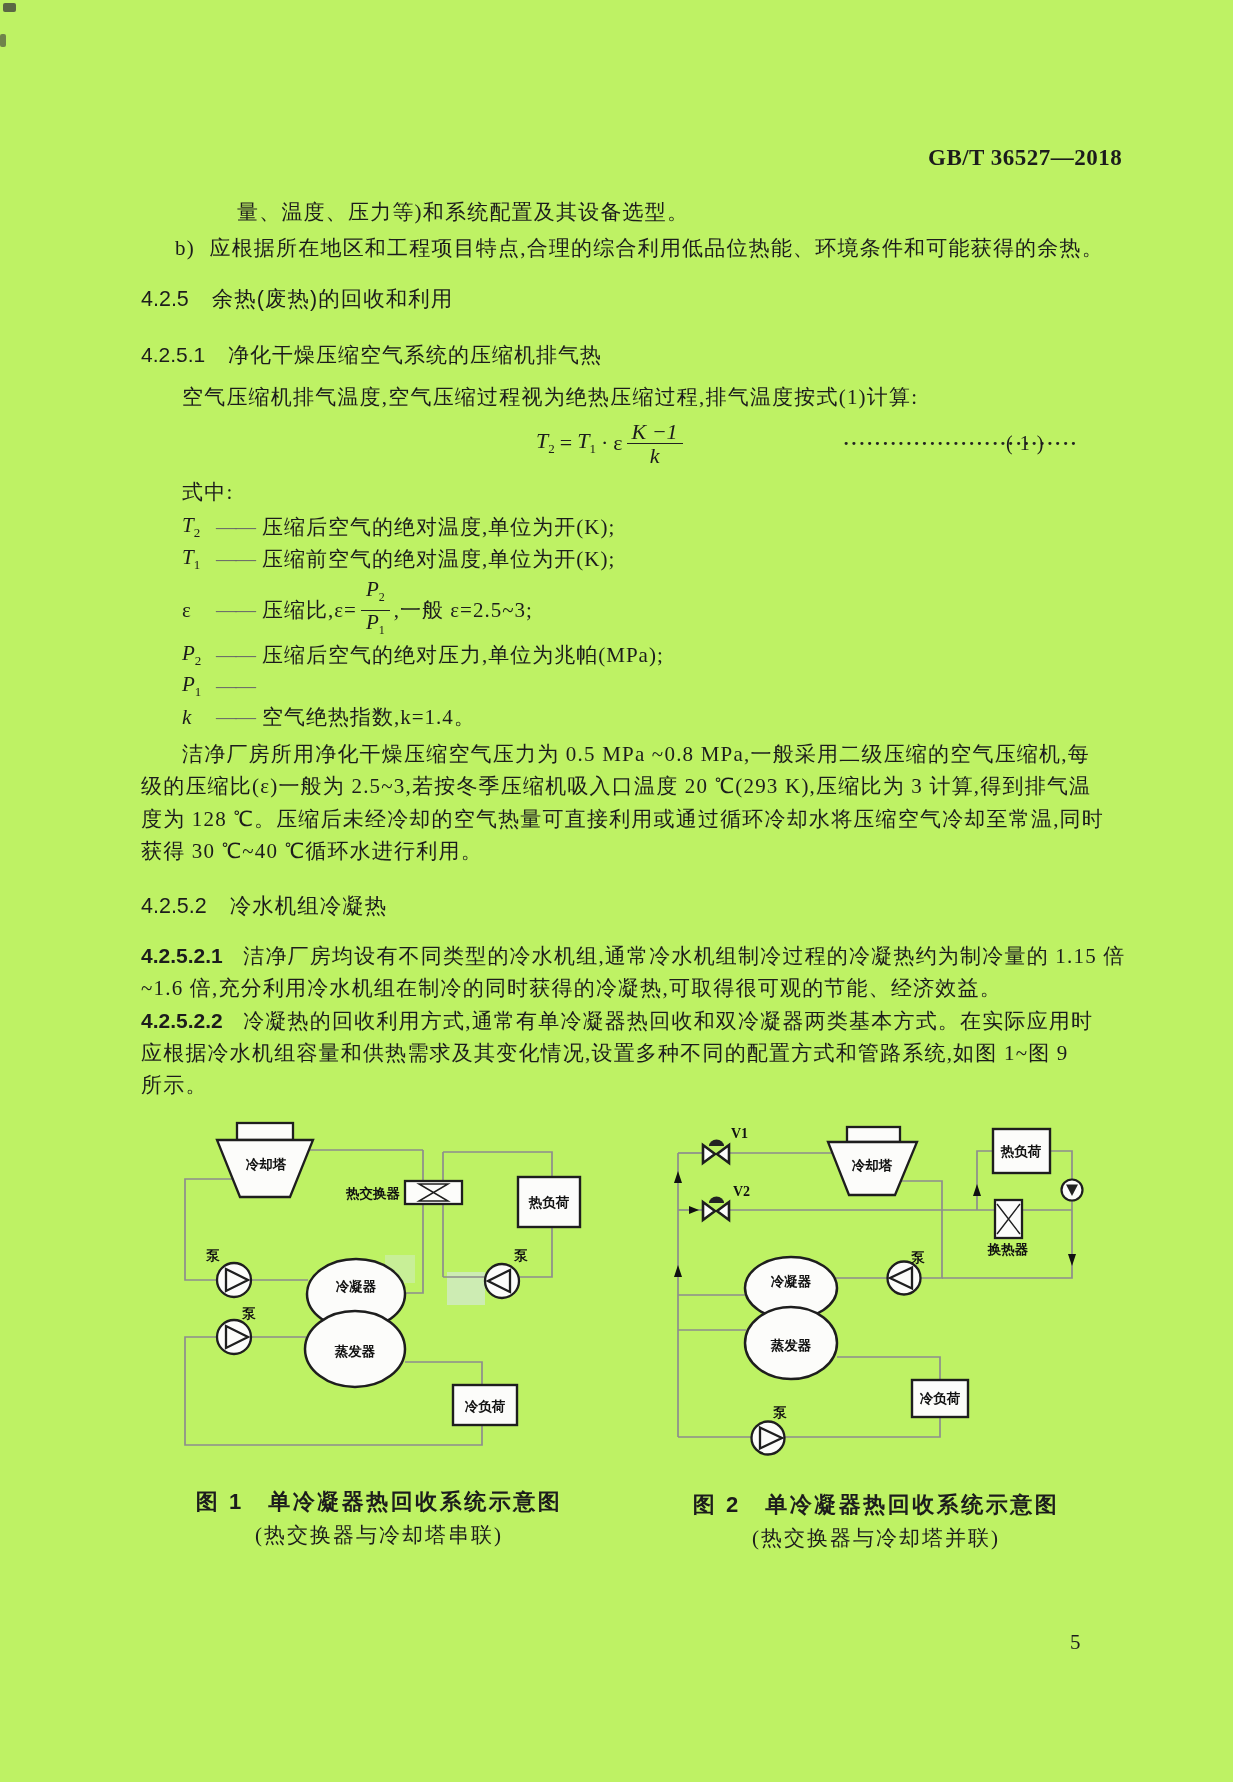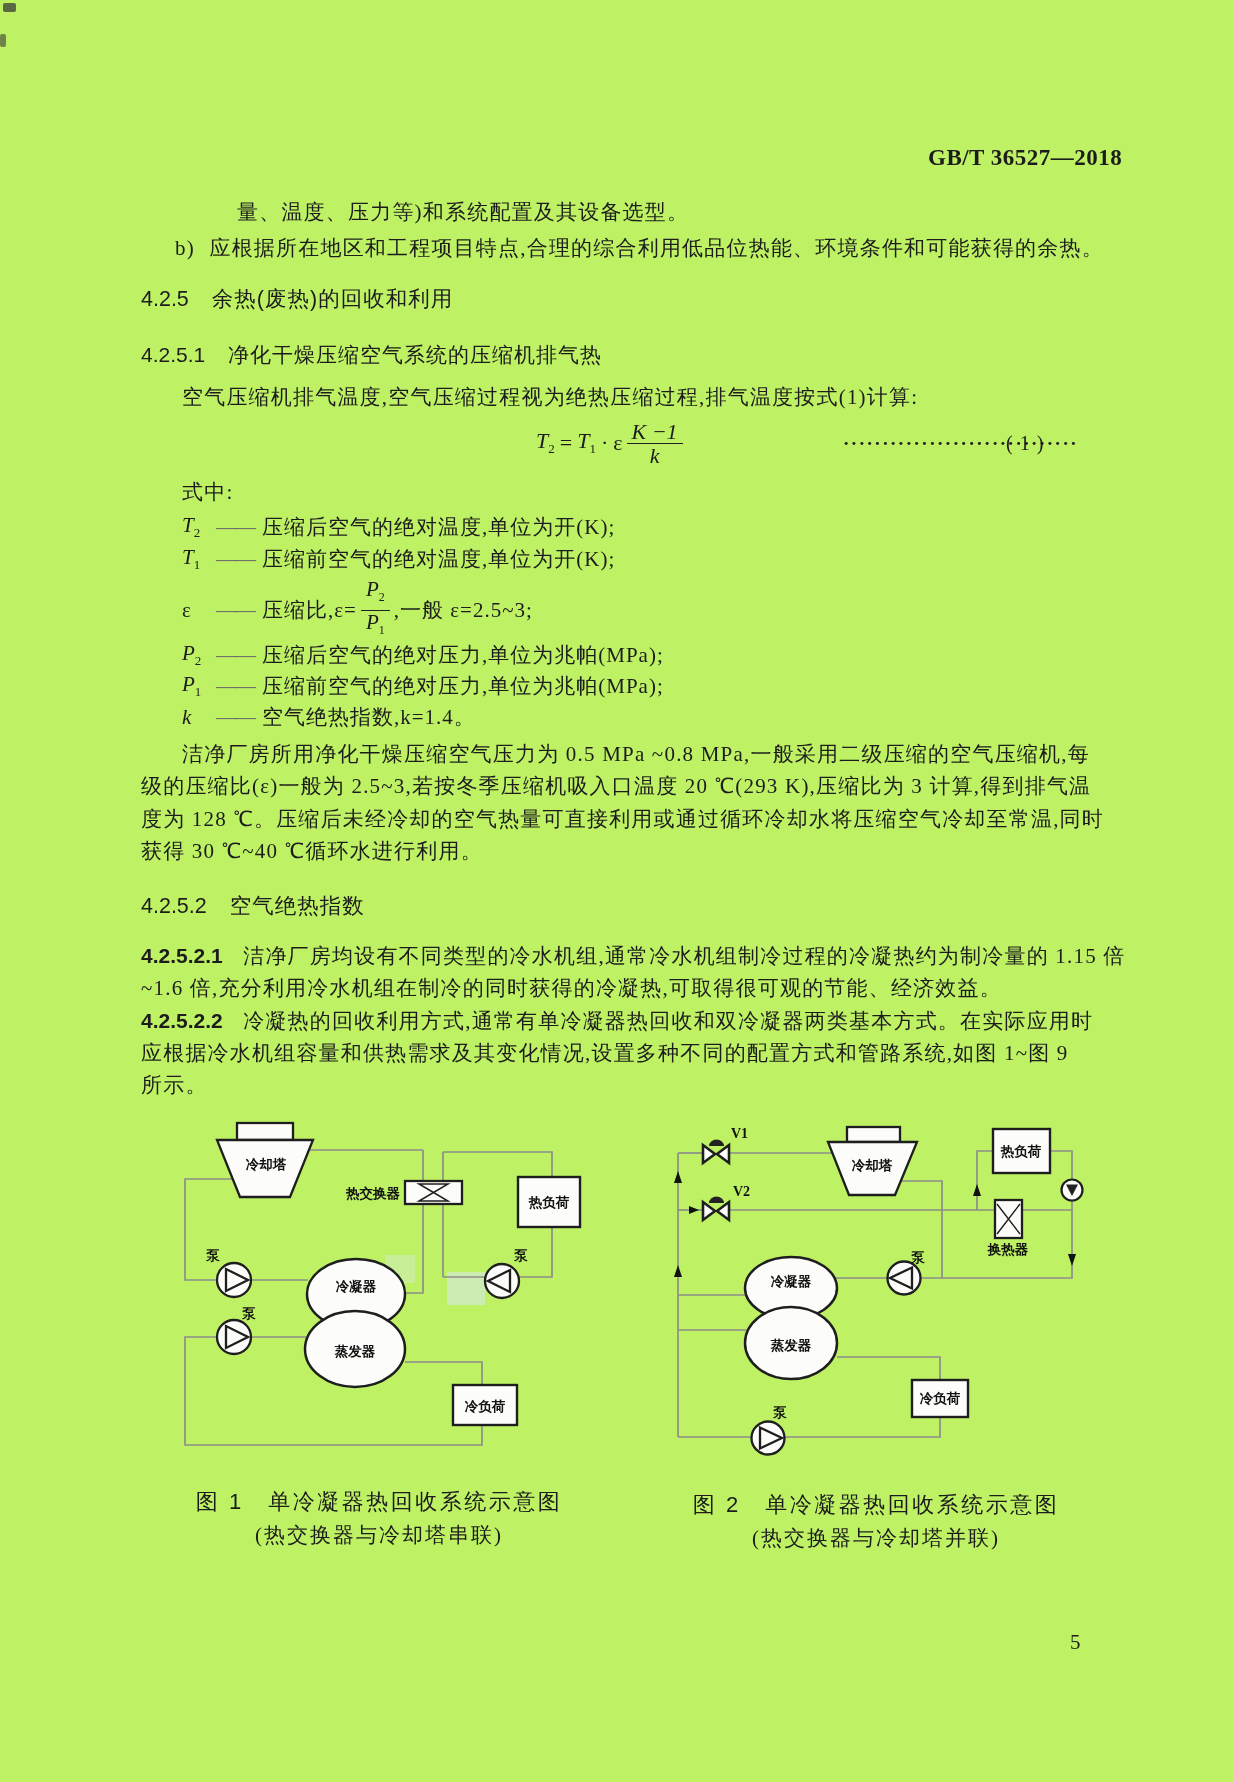--- a/index.html
+++ b/index.html
@@ -28,21 +28,21 @@
   .formula{display:flex;align-items:center;font-size:22px;white-space:nowrap;}
   .formula i{font-family:"Liberation Serif",serif;}
   .formula sub{font-size:13px;}
   .fop{margin:0 5px;}
   .leader{font-size:19px;font-weight:bold;letter-spacing:1.5px;color:#222;}
   .fnum{font-size:20px;letter-spacing:1px;}
   
   svg text{fill:#111;}
   .dlabel{font-family:"Liberation Sans",sans-serif;font-weight:bold;font-size:13.5px;}
   .vlabel{font-family:"Liberation Serif",serif;font-weight:bold;font-size:14px;}
-  .cap1{font-family:"Liberation Sans",sans-serif;font-weight:normal;font-size:22px;
+  .cap1{font-family:"Liberation Sans",sans-serif;font-weight:bold;font-size:22px;
         letter-spacing:2.5px;text-align:center;white-space:nowrap;}
   .cap2{font-family:"Liberation Serif",serif;font-weight:normal;font-size:21px;
         letter-spacing:2px;text-align:center;white-space:nowrap;}
   .speck{position:absolute;background:#3a3a3a;border-radius:2px;}
 </style>
 </head>
 <body>
 
 <div id="page">
 
@@ -106,36 +106,35 @@
     <span class="dtext">,一般 ε=2.5~3;</span>
   </div>
   <div class="defrow" style="top:641px">
     <span class="dsym"><i>P</i><sub>2</sub></span>
     <span class="ddash">——</span>
     <span class="dtext">压缩后空气的绝对压力,单位为兆帕(MPa);</span>
   </div>
   <div class="defrow" style="top:672px">
     <span class="dsym"><i>P</i><sub>1</sub></span>
     <span class="ddash">——</span>
-    <span class="dtext">压缩前空气的绝对压力,单位为兆帕(MPa);</span>
   </div>
   <div class="defrow" style="top:703px">
     <span class="dsym"><i>k</i></span>
     <span class="ddash">——</span>
     <span class="dtext">空气绝热指数,k=1.4。</span>
   </div>
 
   <div class="abs bodyline" style="left:182px;top:742px">洁净厂房所用净化干燥压缩空气压力为 0.5 MPa ~0.8 MPa,一般采用二级压缩的空气压缩机,每</div>
   <div class="abs bodyline" style="left:141px;top:774px">级的压缩比(ε)一般为 2.5~3,若按冬季压缩机吸入口温度 20 ℃(293 K),压缩比为 3 计算,得到排气温</div>
   <div class="abs bodyline" style="left:141px;top:807px">度为 128 ℃。压缩后未经冷却的空气热量可直接利用或通过循环冷却水将压缩空气冷却至常温,同时</div>
   <div class="abs bodyline" style="left:141px;top:839px">获得 30 ℃~40 ℃循环水进行利用。</div>
 
   <div class="abs heading" style="left:141px;top:891px">
     <span class="hnum">4.2.5.2</span>
-    <span>空气绝热指数</span>
+    <span>冷水机组冷凝热</span>
   </div>
 
   <div class="abs bodyline" style="left:141px;top:944px">
     <span class="pnum">4.2.5.2.1</span>
     <span>洁净厂房均设有不同类型的冷水机组,通常冷水机组制冷过程的冷凝热约为制冷量的 1.15 倍</span>
   </div>
   <div class="abs bodyline" style="left:141px;top:976px">~1.6 倍,充分利用冷水机组在制冷的同时获得的冷凝热,可取得很可观的节能、经济效益。</div>
 
   <div class="abs bodyline" style="left:141px;top:1009px">
     <span class="pnum">4.2.5.2.2</span>

